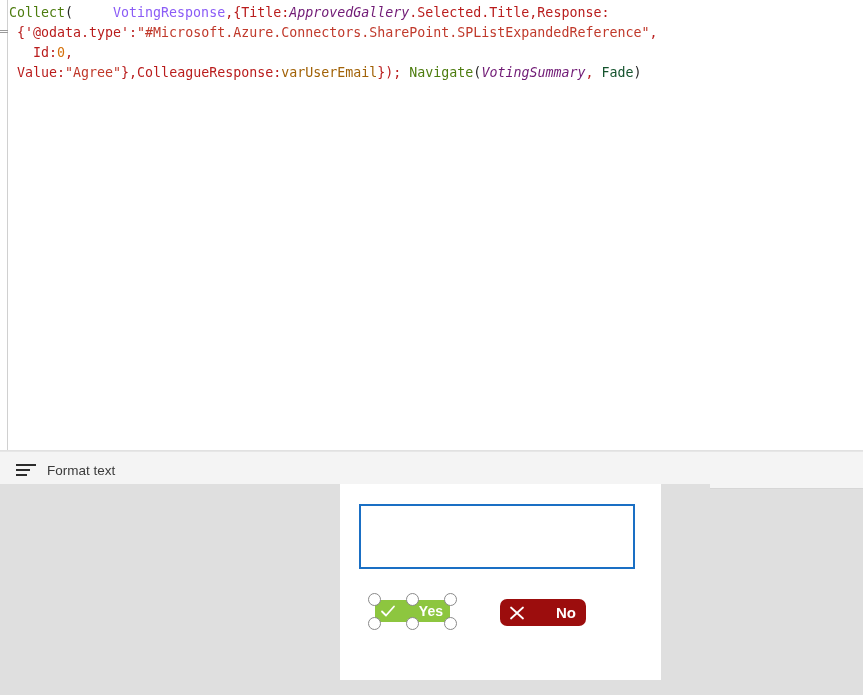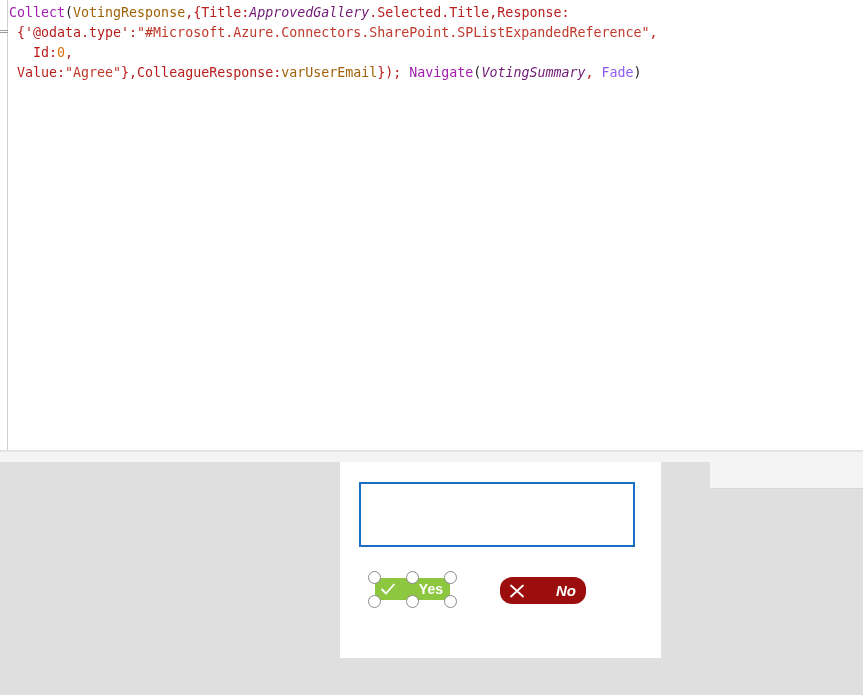--- a/index.html
+++ b/index.html
@@ -55,28 +55,28 @@
     font-size: 13.3px;
     line-height: 20px;
     white-space: pre;
     color: #1f1f1f;
     cursor: text;
     letter-spacing: 0px;
   }
   .formula-code .ln { display: block; height: 20px; }
 
   
-  .tok-fn      { color: #a21caf; }
-  .tok-src     { color: #a16207; }
+  .tok-fn      { color: #4d7c0f; }
+  .tok-src     { color: #8b5cf6; margin-left: 40px; }
   .tok-plain   { color: #b91c1c; }
   .tok-ctrl    { color: #701a75; font-style: italic; }
   .tok-str     { color: #c0392b; }
   .tok-num     { color: #d4700a; }
   .tok-var     { color: #a16207; }
-  .tok-enum    { color: #8b5cf6; }
+  .tok-enum    { color: #14532d; }
   .tok-punct   { color: #252525; }
 
   
   .format-toolbar {
     position: absolute;
     left: 0; top: 451px;
     width: 863px;
     height: 38px;
     background: #f4f4f4;
     border-top: 1px solid #e6e6e6;
@@ -120,21 +120,21 @@
   .ic-rm .r { position: absolute; left: 1px; width: 20px; height: 2px; background: #2b2b2b; }
   .ic-rm .r1 { top: 1px; }
   .ic-rm .r2 { top: 4.5px; }
   .ic-rm .r3 { top: 8px; }
   .ic-rm .r4 { top: 11.5px; }
   .ic-rm .r5 { top: 15px; }
 
   
   .canvas-area {
     position: absolute;
-    left: 0; top: 462px;
+    left: 0; top: 484px;
     width: 710px;
     height: 205px;
     background: #dfdfdf;
     overflow: hidden;
   }
   .app-canvas {
     position: absolute;
     left: 340px; top: 0;
     width: 321px;
     height: 196px;
@@ -193,26 +193,25 @@
   .h-bm { left: 40px; top: 26px; }
   .h-br { left: 78px; top: 26px; }
 
   
   .no-btn {
     position: absolute;
     left: 160px; top: 115px;
     width: 86px;
     height: 27px;
     background: #9c0d0d;
-    border-radius: 12px;
+    border-radius: 7px;
     display: flex;
     align-items: center;
     justify-content: space-between;
     padding: 0 10px 0 8px;
-    font-style: italic;
   }
   .no-label {
     color: #ffffff;
     font-family: "Liberation Sans", sans-serif;
     font-size: 15px;
     font-weight: bold;
     line-height: 1;
   }
   .cross-icon { width: 18px; height: 16px; display: block; }
 </style>

